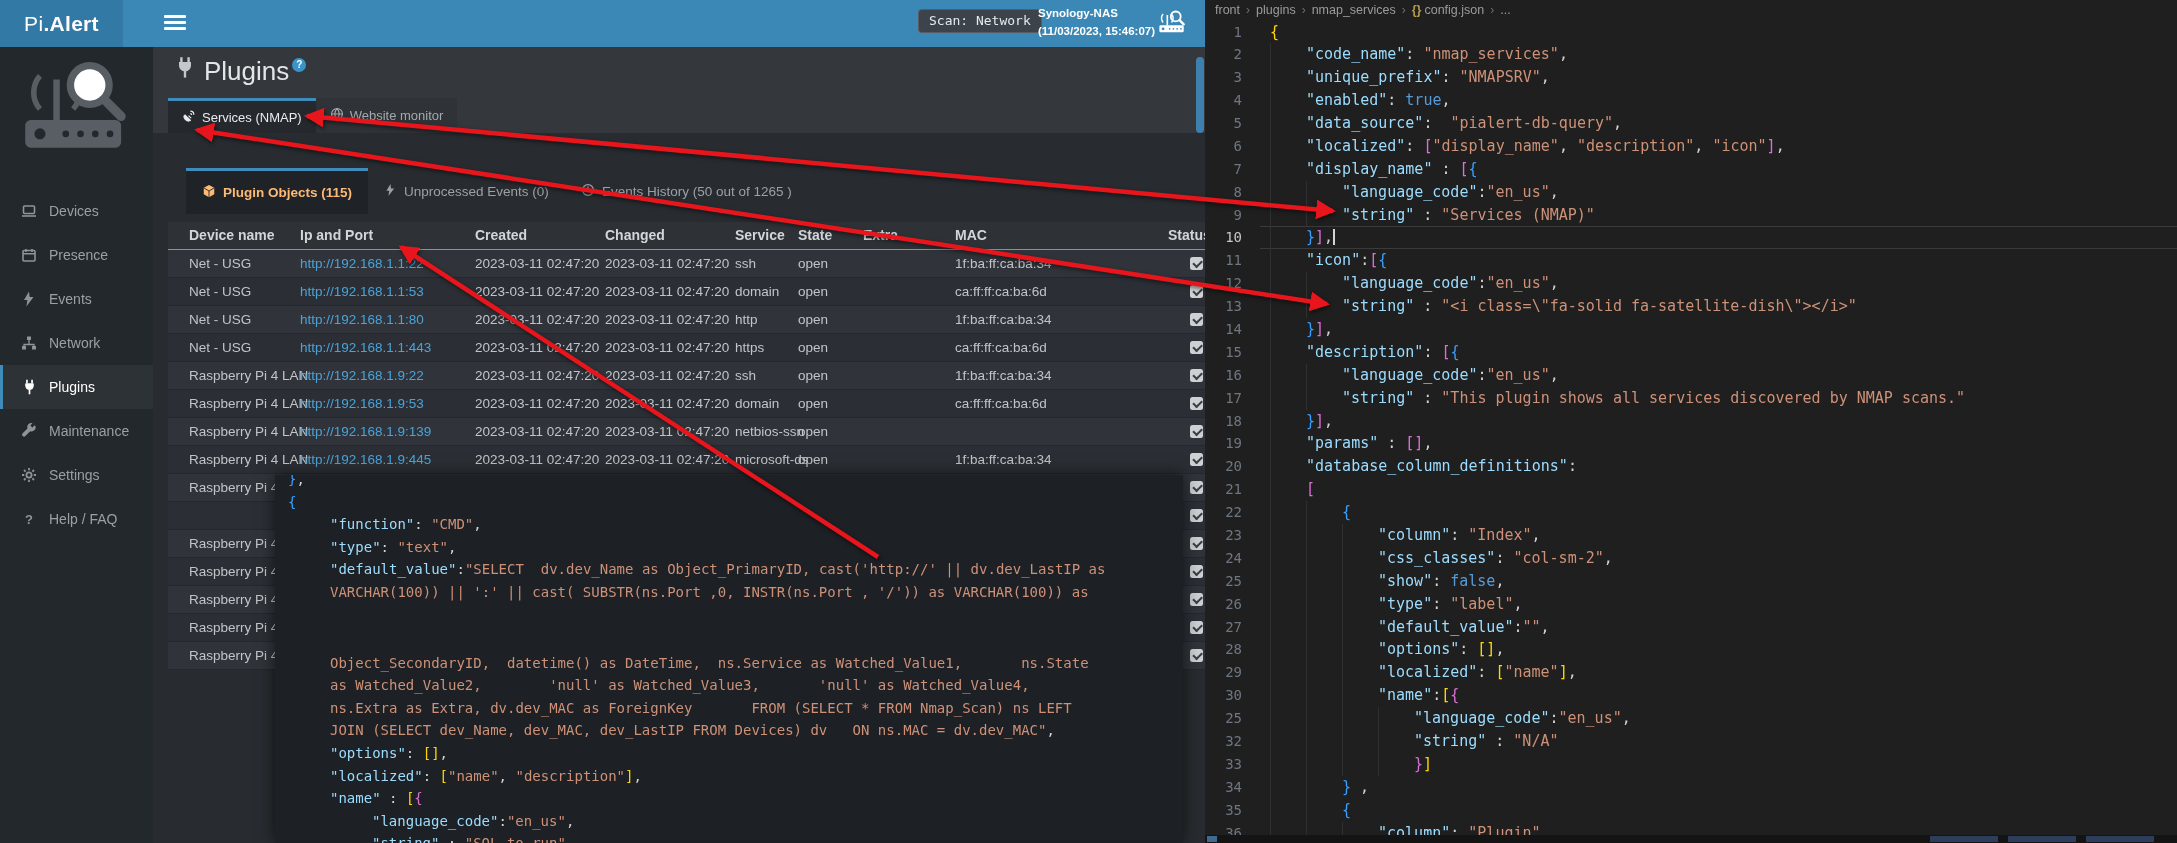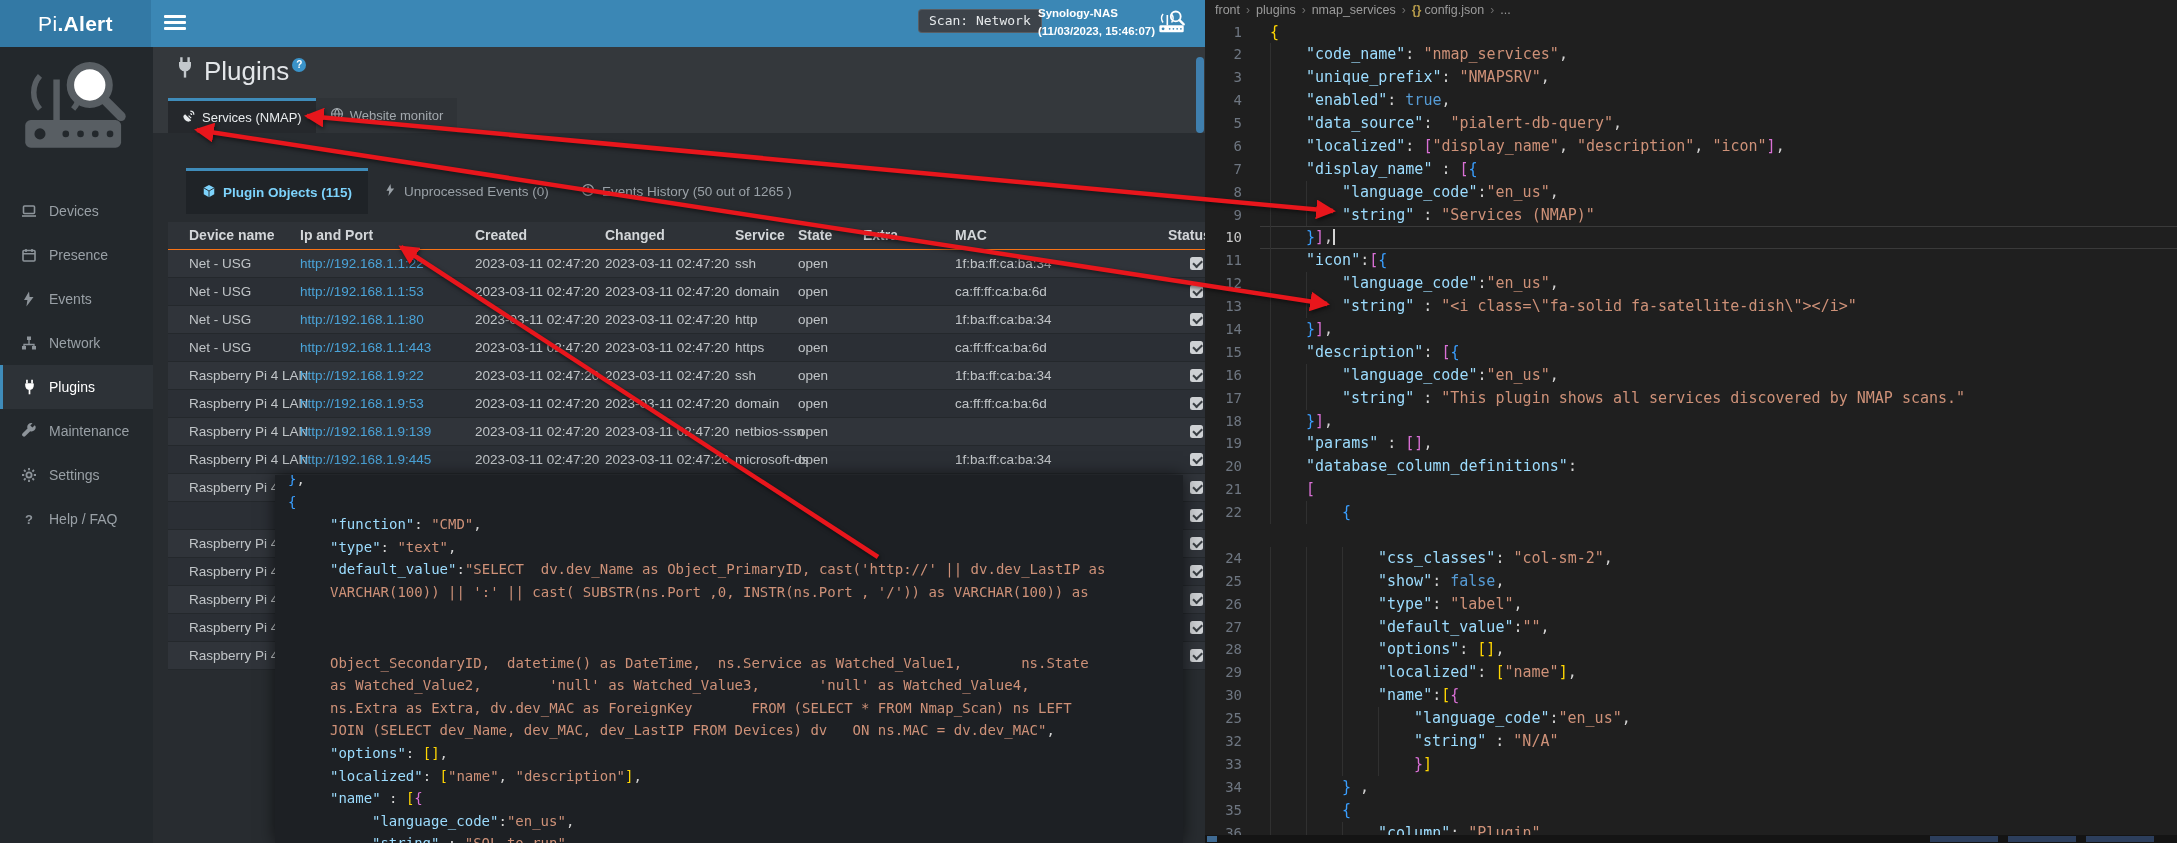--- a/index.html
+++ b/index.html
@@ -1,21 +1,21 @@
 <!DOCTYPE html>
 <html><head>
 <meta charset="utf-8">
 <style>
   html,body{margin:0;padding:0;background:#111;}
   .screen{position:relative;width:2177px;height:843px;overflow:hidden;background:#1f1f1f;
           font-family:"Liberation Sans",sans-serif;}
   
   .left-app{position:absolute;left:0;top:0;width:1205px;height:843px;background:#34383c;overflow:hidden;}
   .topbar{position:absolute;left:0;top:0;width:100%;height:47px;background:#3b87b5;}
-  .logo{position:absolute;left:0;top:0;width:151px;height:47px;background:#3379a5;color:#fff;
+  .logo{position:absolute;left:0;top:0;width:123px;height:47px;background:#3379a5;color:#fff;
         font-size:21px;line-height:47px;text-align:center;letter-spacing:.3px;}
   .logo b{font-weight:700;}
   .hamburger{position:absolute;left:164px;top:15px;width:22px;height:17px;cursor:pointer;}
   .hamburger i{display:block;height:2.6px;background:#fff;margin-bottom:3.6px;border-radius:1px;}
   .scan-badge{position:absolute;left:918px;top:9px;background:#3d434a;border:1px solid rgba(255,255,255,.14);
         border-radius:4px;color:#e7eaec;font-family:"DejaVu Sans Mono",monospace;font-size:13px;
         padding:3px 10px 4px;}
   .nas{position:absolute;left:1038px;top:5px;color:#fff;font-size:11.5px;font-weight:700;line-height:1.55;}
   .nas-icon{position:absolute;left:1157px;top:9px;color:#fff;}
   .side{position:absolute;left:0;top:47px;width:153px;bottom:0;background:#23282c;}
@@ -35,21 +35,21 @@
   .tab{height:35px;box-sizing:border-box;display:flex;align-items:center;padding:0 14px;font-size:13px;
         cursor:pointer;}
   .tab .ic{margin-right:6px;}
   .tab.active{border-top:3px solid #3f8cba;background:#25282c;color:#e8ebed;}
   .tab.inactive{background:#2f3337;color:#a3a9ae;margin-top:0px;}
   .panel{position:absolute;left:0;top:86px;right:0;bottom:0;background:#282c30;}
   .subtabs{position:absolute;left:33px;top:35px;display:flex;}
   .subtab{height:46px;box-sizing:border-box;display:flex;align-items:center;padding:0 16px;font-size:13.5px;
         cursor:pointer;color:#9aa1a7;}
   .subtab .ic{margin-right:7px;}
-  .subtab.active{border-top:3px solid #3f8cba;background:#1f2327;color:#7dd3fc;font-weight:700;}
+  .subtab.active{border-top:3px solid #3f8cba;background:#1f2327;color:#fdba74;font-weight:700;}
   .tbl{position:absolute;left:15px;top:89px;right:0;}
   .thead{position:relative;height:27px;background:#2e3237;border-bottom:1px solid #f97316;}
   .thead span{position:absolute;top:5px;font-size:14px;font-weight:700;color:#d3d6d9;white-space:nowrap;}
   .trow{position:relative;height:28px;border-bottom:1px solid #24282c;box-sizing:border-box;}
   .trow.odd{background:#30343a;} .trow.even{background:#2b2f35;}
   .trow span{position:absolute;top:6px;font-size:13.5px;color:#c1c5c8;white-space:nowrap;}
   .trow span.link{color:#4aa3d8;cursor:pointer;}
   .cbx{position:absolute;top:7px;width:13px;height:13px;background:#ced1d4;border-radius:2.5px;cursor:pointer;}
   .cbx i{position:absolute;left:2.6px;top:3px;width:7px;height:3.6px;border-left:2px solid #3a3f44;
         border-bottom:2px solid #3a3f44;transform:rotate(-45deg);}
@@ -461,20 +461,21 @@
         <div class="cl" style="top: 275.132px;"><span class="num">13</span><span class="txt" style="padding-left: 72px; background-size: 37px 100%;"><span class="tk-k">"string"</span><span class="tk-p"> : </span><span class="tk-s">"&lt;i class=\"fa-solid fa-satellite-dish\"&gt;&lt;/i&gt;"</span></span></div>
         <div class="cl" style="top: 298.018px;"><span class="num">14</span><span class="txt" style="padding-left: 36px; background-size: 1px 100%;"><span class="tk-b3">}</span><span class="tk-b2">]</span><span class="tk-p">,</span></span></div>
         <div class="cl" style="top: 320.904px;"><span class="num">15</span><span class="txt" style="padding-left: 36px; background-size: 1px 100%;"><span class="tk-k">"description"</span><span class="tk-p">: </span><span class="tk-b2">[</span><span class="tk-b3">{</span></span></div>
         <div class="cl" style="top: 343.79px;"><span class="num">16</span><span class="txt" style="padding-left: 72px; background-size: 37px 100%;"><span class="tk-k">"language_code"</span><span class="tk-p">:</span><span class="tk-s">"en_us"</span><span class="tk-p">,</span></span></div>
         <div class="cl" style="top: 366.676px;"><span class="num">17</span><span class="txt" style="padding-left: 72px; background-size: 37px 100%;"><span class="tk-k">"string"</span><span class="tk-p"> : </span><span class="tk-s">"This plugin shows all services discovered by NMAP scans."</span></span></div>
         <div class="cl" style="top: 389.562px;"><span class="num">18</span><span class="txt" style="padding-left: 36px; background-size: 1px 100%;"><span class="tk-b3">}</span><span class="tk-b2">]</span><span class="tk-p">,</span></span></div>
         <div class="cl" style="top: 412.448px;"><span class="num">19</span><span class="txt" style="padding-left: 36px; background-size: 1px 100%;"><span class="tk-k">"params"</span><span class="tk-p"> : </span><span class="tk-b2">[]</span><span class="tk-p">,</span></span></div>
         <div class="cl" style="top: 435.334px;"><span class="num">20</span><span class="txt" style="padding-left: 36px; background-size: 1px 100%;"><span class="tk-k">"database_column_definitions"</span><span class="tk-p">:</span></span></div>
         <div class="cl" style="top: 458.22px;"><span class="num">21</span><span class="txt" style="padding-left: 36px; background-size: 1px 100%;"><span class="tk-b2">[</span></span></div>
         <div class="cl" style="top: 481.106px;"><span class="num">22</span><span class="txt" style="padding-left: 72px; background-size: 37px 100%;"><span class="tk-b3">{</span></span></div>
+        <div class="cl" style="top: 503.992px;"><span class="num">23</span><span class="txt" style="padding-left: 108px; background-size: 73px 100%;"><span class="tk-k">"column"</span><span class="tk-p">: </span><span class="tk-s">"Index"</span><span class="tk-p">,</span></span></div>
         <div class="cl" style="top: 526.878px;"><span class="num">24</span><span class="txt" style="padding-left: 108px; background-size: 73px 100%;"><span class="tk-k">"css_classes"</span><span class="tk-p">: </span><span class="tk-s">"col-sm-2"</span><span class="tk-p">,</span></span></div>
         <div class="cl" style="top: 549.764px;"><span class="num">25</span><span class="txt" style="padding-left: 108px; background-size: 73px 100%;"><span class="tk-k">"show"</span><span class="tk-p">: </span><span class="tk-bool">false</span><span class="tk-p">,</span></span></div>
         <div class="cl" style="top: 572.65px;"><span class="num">26</span><span class="txt" style="padding-left: 108px; background-size: 73px 100%;"><span class="tk-k">"type"</span><span class="tk-p">: </span><span class="tk-s">"label"</span><span class="tk-p">,</span></span></div>
         <div class="cl" style="top: 595.536px;"><span class="num">27</span><span class="txt" style="padding-left: 108px; background-size: 73px 100%;"><span class="tk-k">"default_value"</span><span class="tk-p">:</span><span class="tk-s">""</span><span class="tk-p">,</span></span></div>
         <div class="cl" style="top: 618.422px;"><span class="num">28</span><span class="txt" style="padding-left: 108px; background-size: 73px 100%;"><span class="tk-k">"options"</span><span class="tk-p">: </span><span class="tk-b1">[]</span><span class="tk-p">,</span></span></div>
         <div class="cl" style="top: 641.308px;"><span class="num">29</span><span class="txt" style="padding-left: 108px; background-size: 73px 100%;"><span class="tk-k">"localized"</span><span class="tk-p">: </span><span class="tk-b1">[</span><span class="tk-s">"name"</span><span class="tk-b1">]</span><span class="tk-p">,</span></span></div>
         <div class="cl" style="top: 664.194px;"><span class="num">30</span><span class="txt" style="padding-left: 108px; background-size: 73px 100%;"><span class="tk-k">"name"</span><span class="tk-p">:</span><span class="tk-b1">[</span><span class="tk-b2">{</span></span></div>
         <div class="cl" style="top: 687.08px;"><span class="num">25</span><span class="txt" style="padding-left: 144px; background-size: 109px 100%;"><span class="tk-k">"language_code"</span><span class="tk-p">:</span><span class="tk-s">"en_us"</span><span class="tk-p">,</span></span></div>
         <div class="cl" style="top: 709.966px;"><span class="num">32</span><span class="txt" style="padding-left: 144px; background-size: 109px 100%;"><span class="tk-k">"string"</span><span class="tk-p"> : </span><span class="tk-s">"N/A"</span></span></div>
         <div class="cl" style="top: 732.852px;"><span class="num">33</span><span class="txt" style="padding-left: 144px; background-size: 109px 100%;"><span class="tk-b2">}</span><span class="tk-b1">]</span></span></div>

